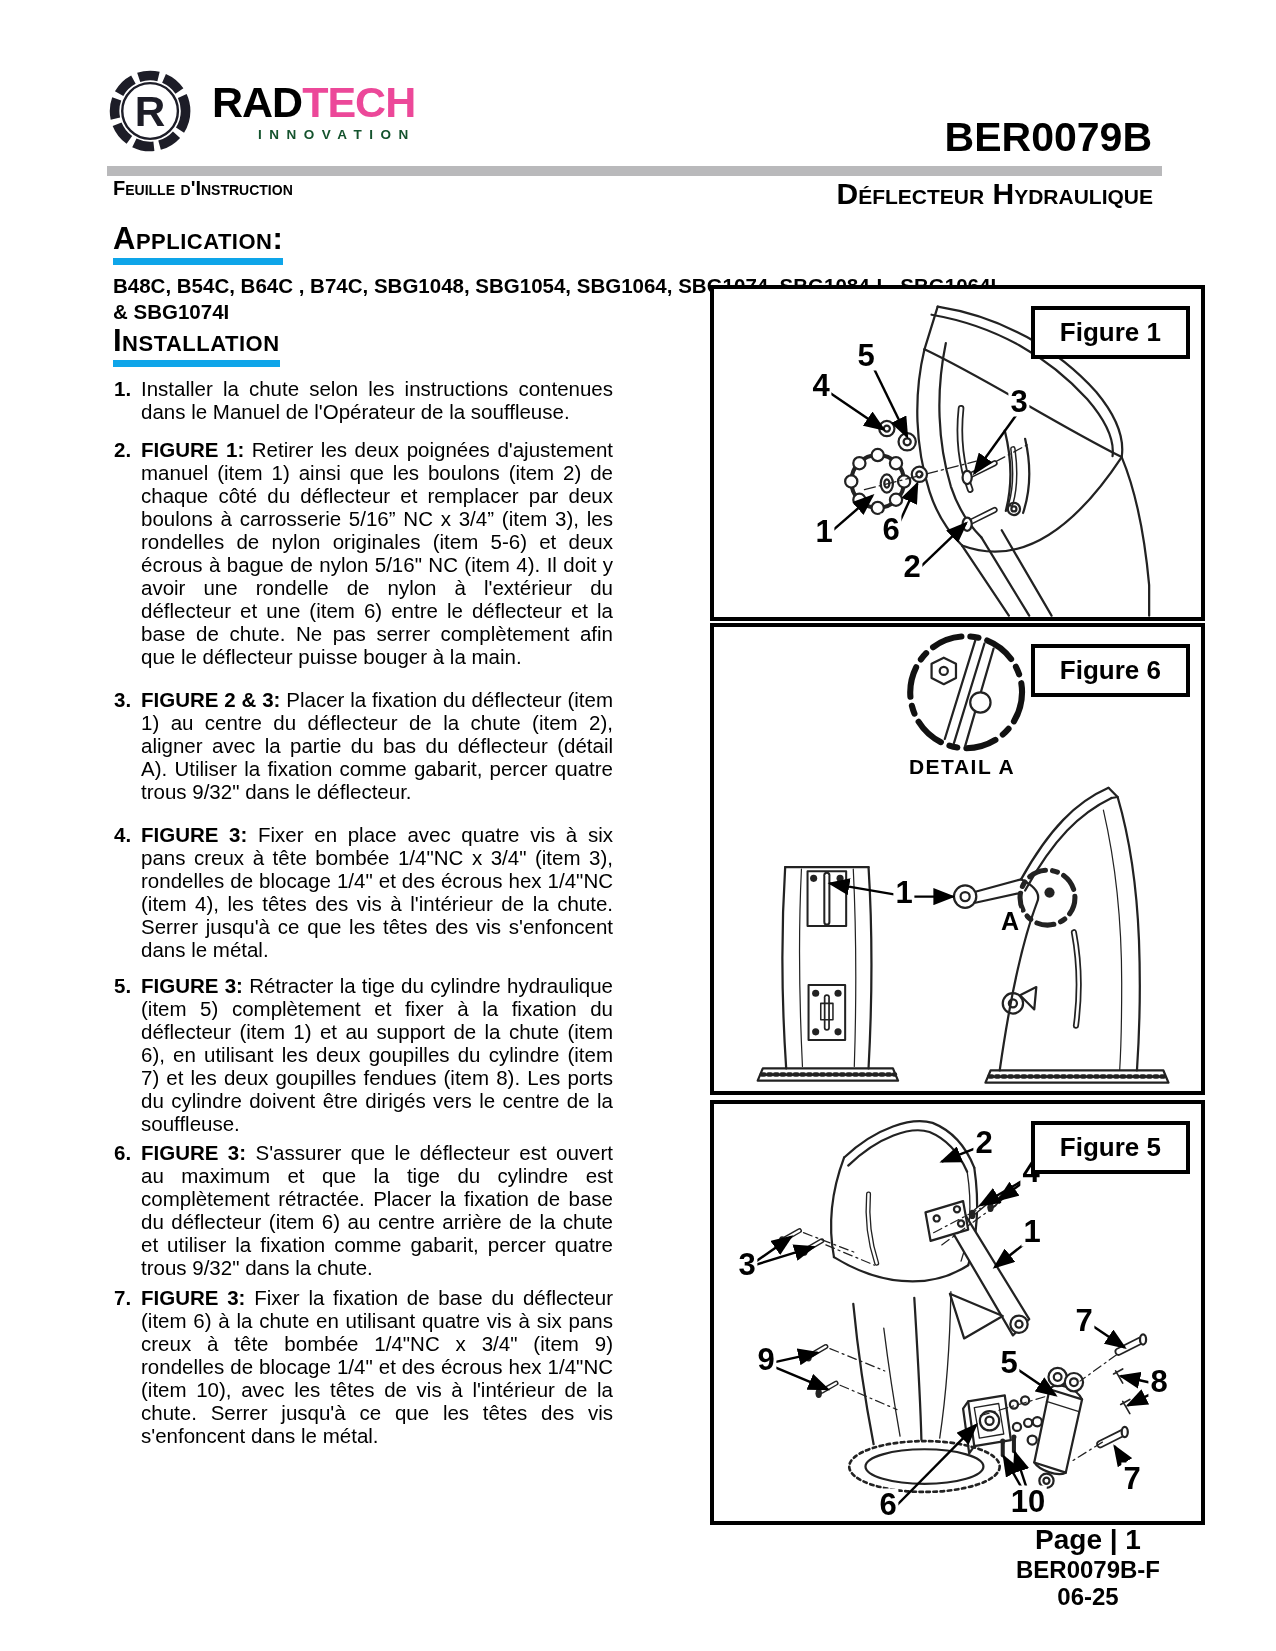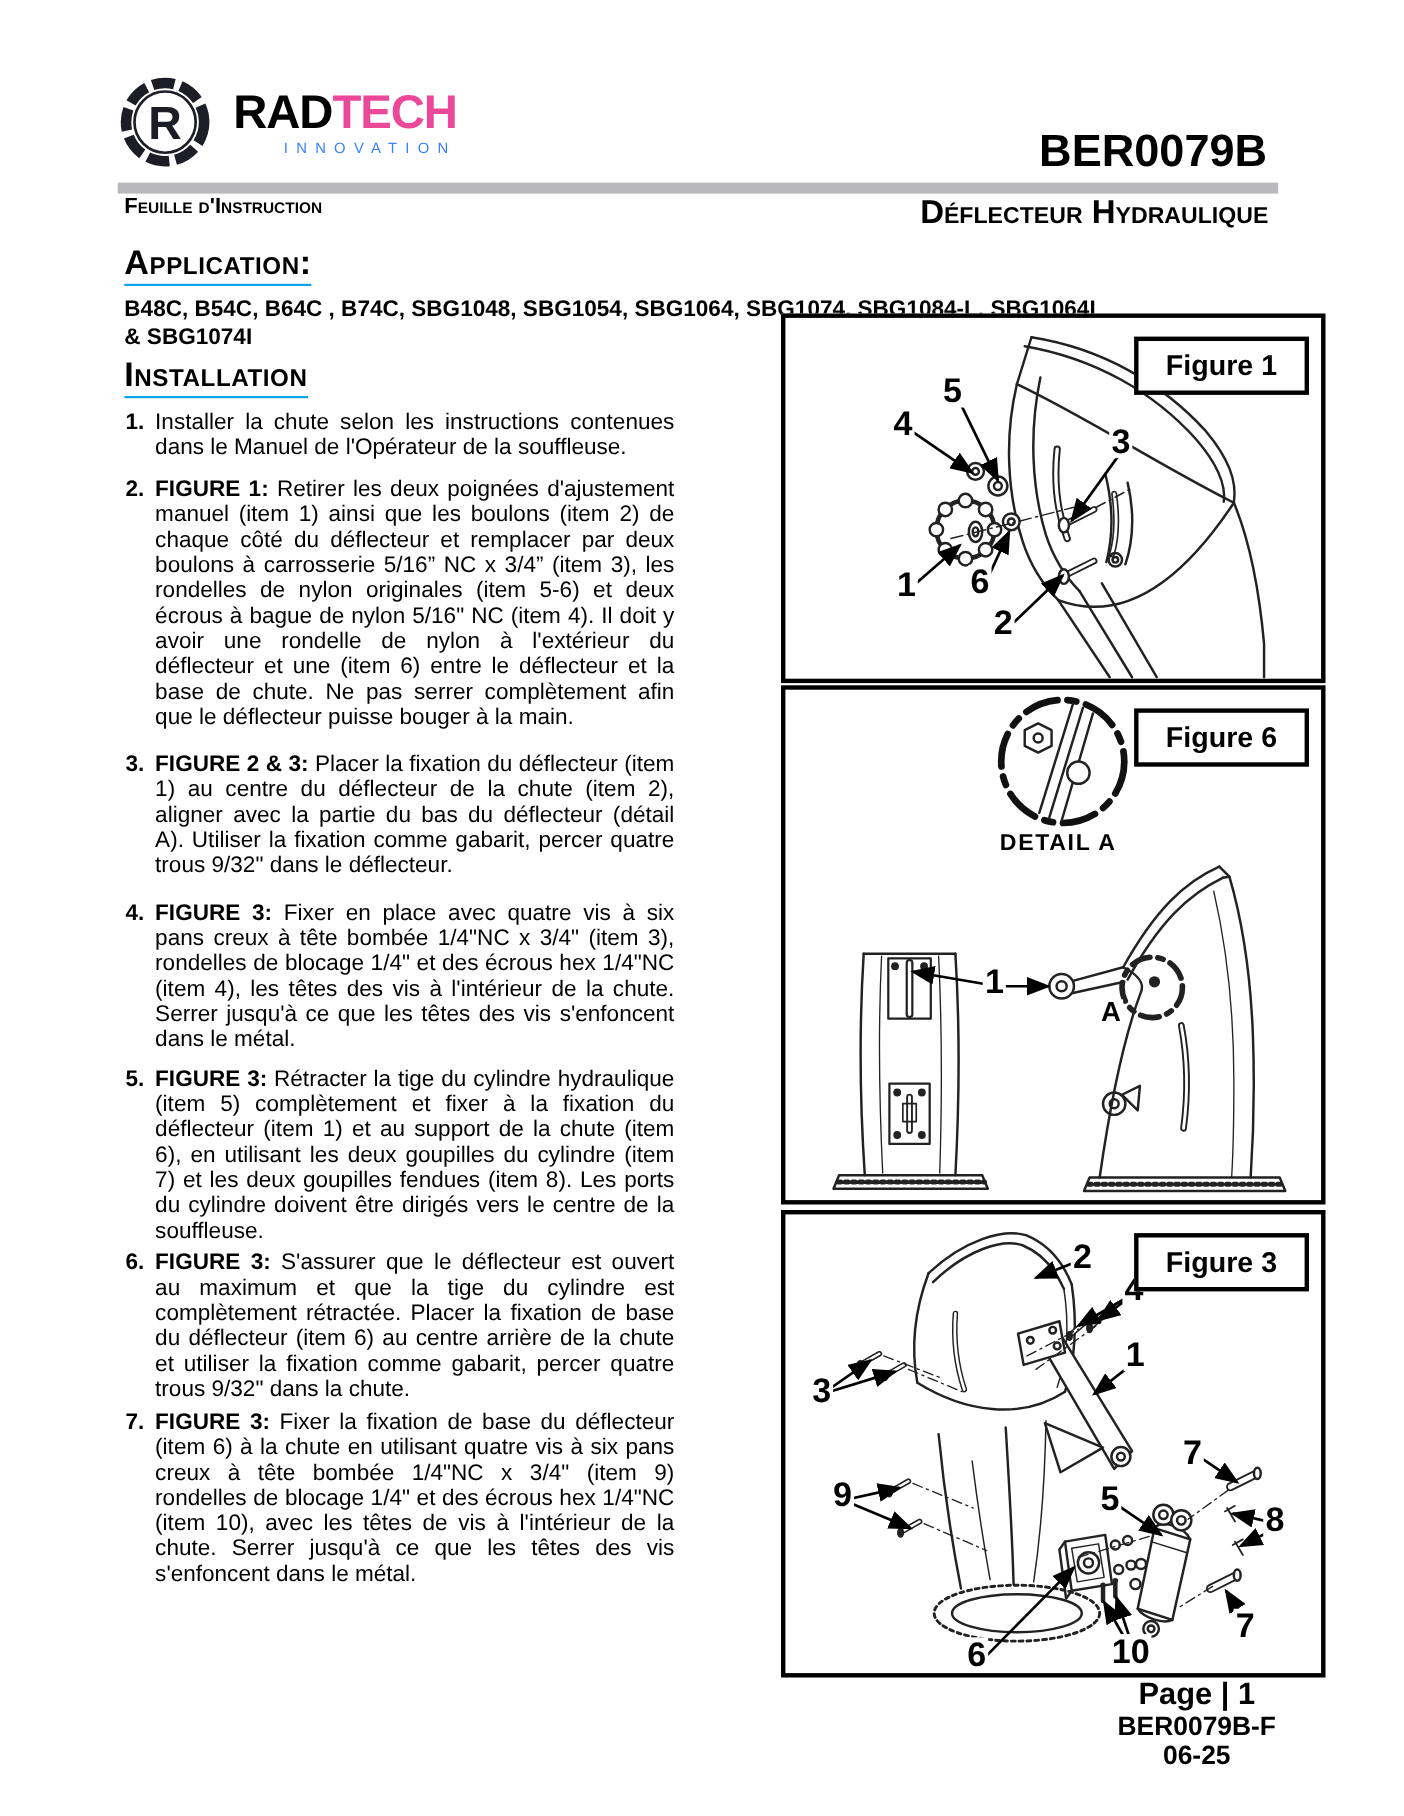--- a/index.html
+++ b/index.html
@@ -9,30 +9,30 @@
     -webkit-font-smoothing:antialiased;
   }
   .page{position:absolute;inset:0;}
 
   
   .brand{position:absolute;left:104px;top:60px;display:flex;align-items:center;gap:12px;}
   .badge{width:96px;height:102px;}
   .brand-name{font-size:43px;font-weight:bold;letter-spacing:-1px;line-height:1;}
   .brand-name .rad{color:#000000;}
   .brand-name .tech{color:#ec4899;}
-  .brand-tag{font-size:13.5px;letter-spacing:7.5px;color:#3b82f6;margin-top:3px;padding-left:46px;font-weight:normal;}
+  .brand-tag{font-size:13.5px;letter-spacing:7.5px;color:#14532d;margin-top:3px;padding-left:46px;font-weight:bold;}
   .doc-number{position:absolute;right:124px;top:114px;font-size:41px;font-weight:bold;}
   .divider{position:absolute;left:107px;top:166px;width:1055px;height:10px;background:#b9b9bb;}
   .subtitle-left{position:absolute;left:113px;top:177px;font-size:20px;font-weight:bold;font-variant:small-caps;}
   .subtitle-right{position:absolute;right:123px;top:177px;font-size:30px;font-weight:bold;font-variant:small-caps;}
 
   
   .app-block{position:absolute;left:113px;top:222px;width:1040px;}
   h2.sec{margin:0;font-size:31px;line-height:34px;font-weight:bold;font-variant:small-caps;letter-spacing:.5px;}
-  h2.sec span{display:inline-block;border-bottom:2px solid #0ea5e9;padding-bottom:2px;}
+  h2.sec span{display:inline-block;border-bottom:7px solid #0ea5e9;padding-bottom:2px;}
   .models{font-weight:bold;font-size:20.5px;line-height:25.5px;margin-top:8px;}
 
   
   .main-col{position:absolute;left:113px;top:324px;width:500px;}
   ol.steps{list-style:none;margin:10px 0 0 0;padding:0;font-size:20.5px;line-height:23px;text-align:justify;}
   ol.steps li{position:relative;padding-left:28px;margin-bottom:20px;}
   ol.steps li:nth-child(1){margin-bottom:15px;}
   ol.steps li:nth-child(4){margin-bottom:13px;}
   ol.steps li:nth-child(5){margin-bottom:6px;}
   ol.steps li:nth-child(6){margin-bottom:7px;}
@@ -379,21 +379,21 @@
         <span class="callout" style="left: 318px; top: 127px;">1</span>
         <span class="callout" style="left: 33px; top: 160px;">3</span>
         <span class="callout" style="left: 52px; top: 255px;">9</span>
         <span class="callout" style="left: 295px; top: 258px;">5</span>
         <span class="callout" style="left: 370px; top: 216px;">7</span>
         <span class="callout" style="left: 445px; top: 277px;">8</span>
         <span class="callout" style="left: 418px; top: 374px;">7</span>
         <span class="callout" style="left: 314px; top: 397px;">10</span>
         <span class="callout" style="left: 174px; top: 400px;">6</span>
       </div>
-    <div class="fig-label">Figure 3</div>
+    <div class="fig-label">Figure 5</div>
   </section>
 
   <div class="footer">
     <div class="f1">Page | 1</div>
     <div class="f2">BER0079B-F</div>
     <div class="f3">06-25</div>
   </div>
 
 </div>
 

